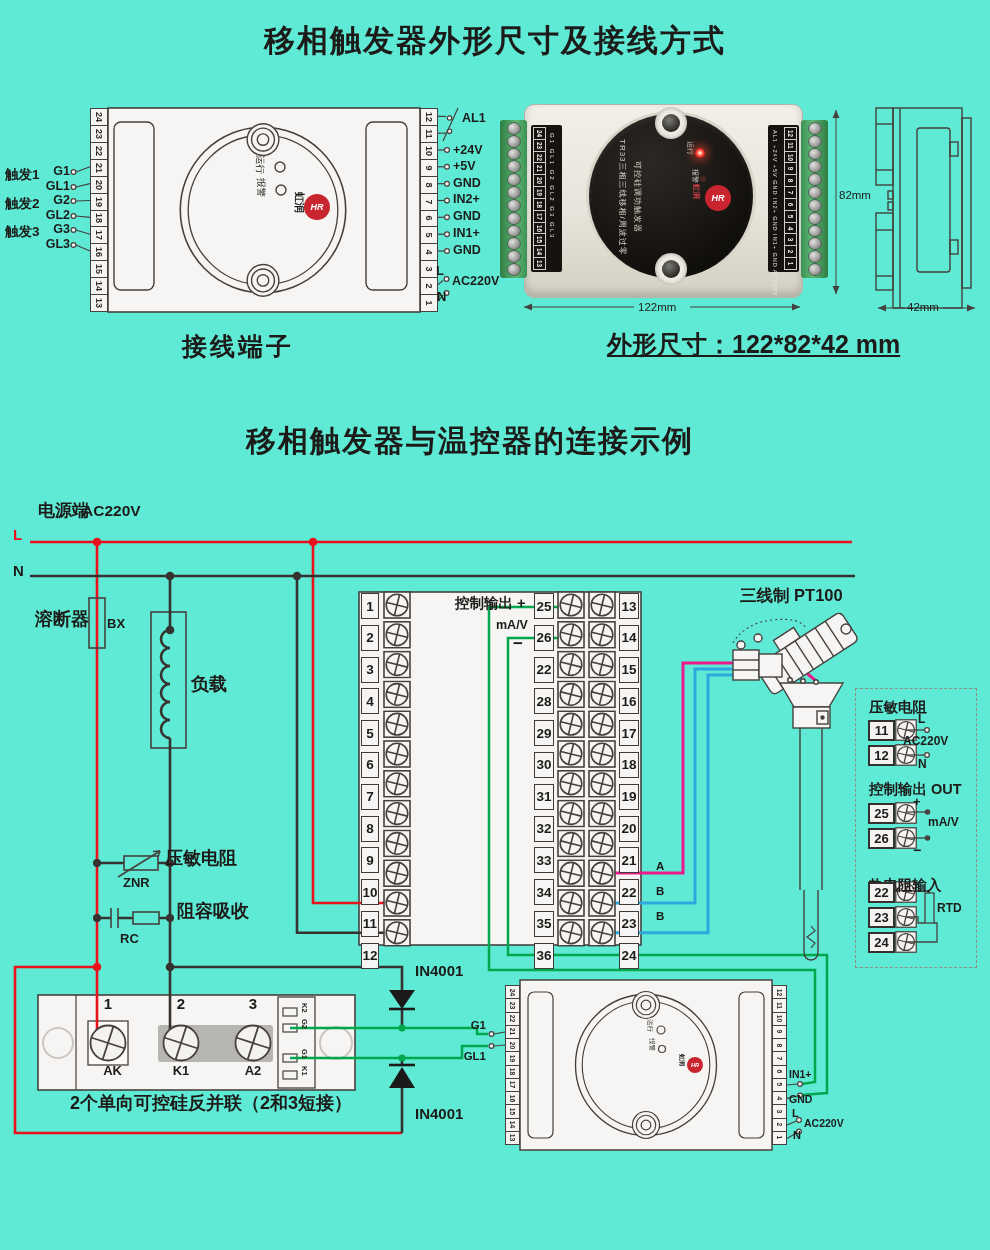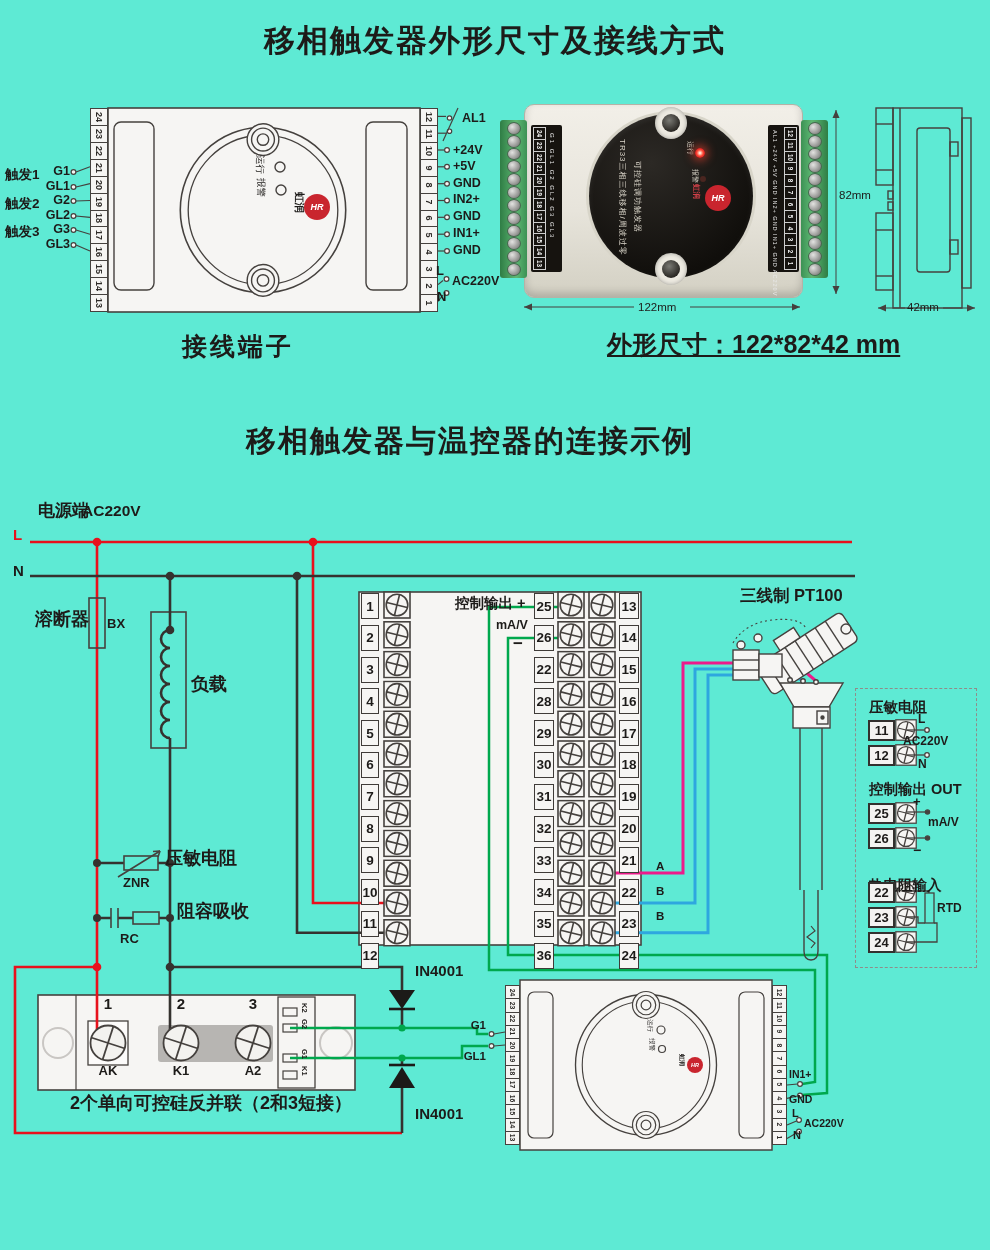--- a/index.html
+++ b/index.html
@@ -627,21 +627,21 @@
     <div class="lb b" style="left:165px;top:370px;font-size:18px;">压敏电阻</div>
     <div class="lb b" style="left:123px;top:398px;font-size:13px;">ZNR</div>
     <div class="lb b" style="left:177px;top:423px;font-size:18px;">阻容吸收</div>
     <div class="lb b" style="left:120px;top:454px;font-size:13px;">RC</div>
     <div class="lb b" style="left:415px;top:485px;font-size:15px;">IN4001</div>
     <div class="lb b" style="left:415px;top:628px;font-size:15px;">IN4001</div>
 
     <div class="lb b" style="left:100px;top:518px;width:16px;text-align:center;font-size:15px;">1</div>
     <div class="lb b" style="left:173px;top:518px;width:16px;text-align:center;font-size:15px;">2</div>
     <div class="lb b" style="left:245px;top:518px;width:16px;text-align:center;font-size:15px;">3</div>
-    <div class="lb b" style="left:94px;top:586px;width:28px;text-align:center;font-size:13px;">AK</div>
+    <div class="lb b" style="left:94px;top:586px;width:28px;text-align:right;font-size:13px;">AK</div>
     <div class="lb b" style="left:167px;top:586px;width:28px;text-align:center;font-size:13px;">K1</div>
     <div class="lb b" style="left:239px;top:586px;width:28px;text-align:center;font-size:13px;">A2</div>
     <div class="lb vt" style="left:300px;top:525px;height:16px;font-size:7.5px;font-weight:700;">K2</div>
     <div class="lb vt" style="left:300px;top:541px;height:16px;font-size:7.5px;font-weight:700;">G2</div>
     <div class="lb vt" style="left:300px;top:571px;height:16px;font-size:7.5px;font-weight:700;">G1</div>
     <div class="lb vt" style="left:300px;top:588px;height:16px;font-size:7.5px;font-weight:700;">K1</div>
     <div class="lb b" style="left:70px;top:615px;font-size:18px;">2个单向可控硅反并联（2和3短接）</div>
 
     <div class="numcol" style="left:361px;top:115px;width:18px;">
         <span class="nc">1</span>

